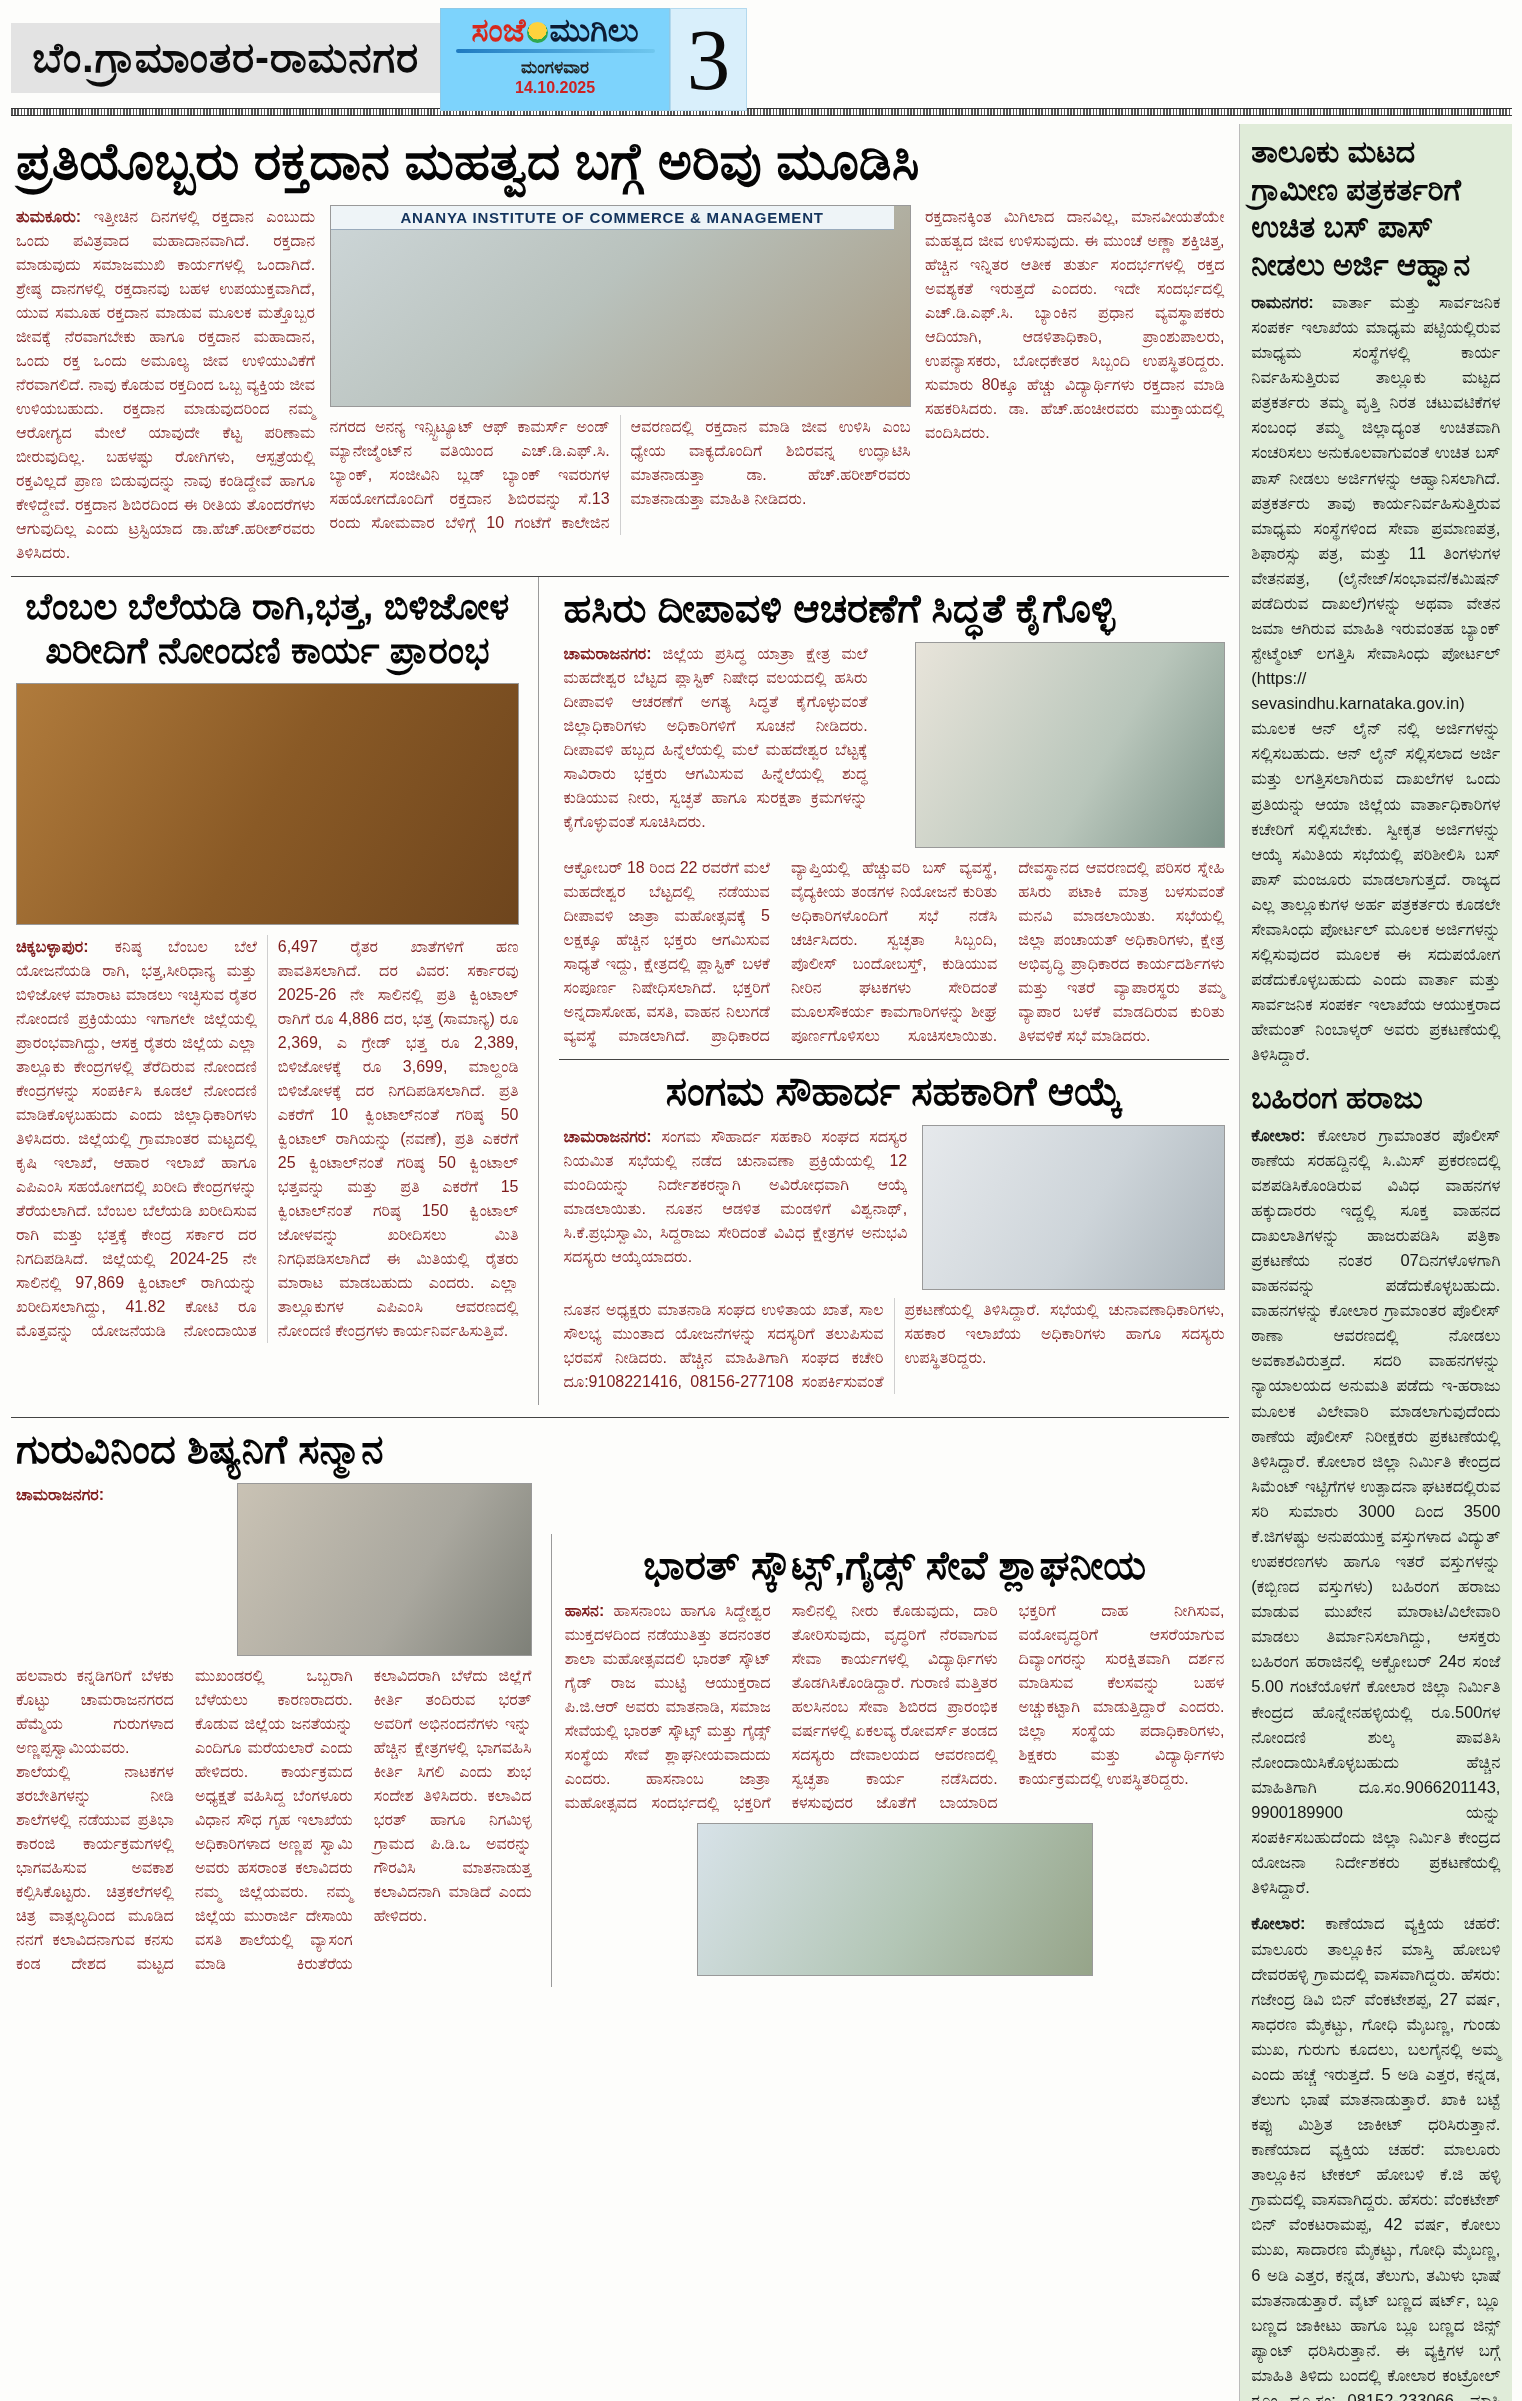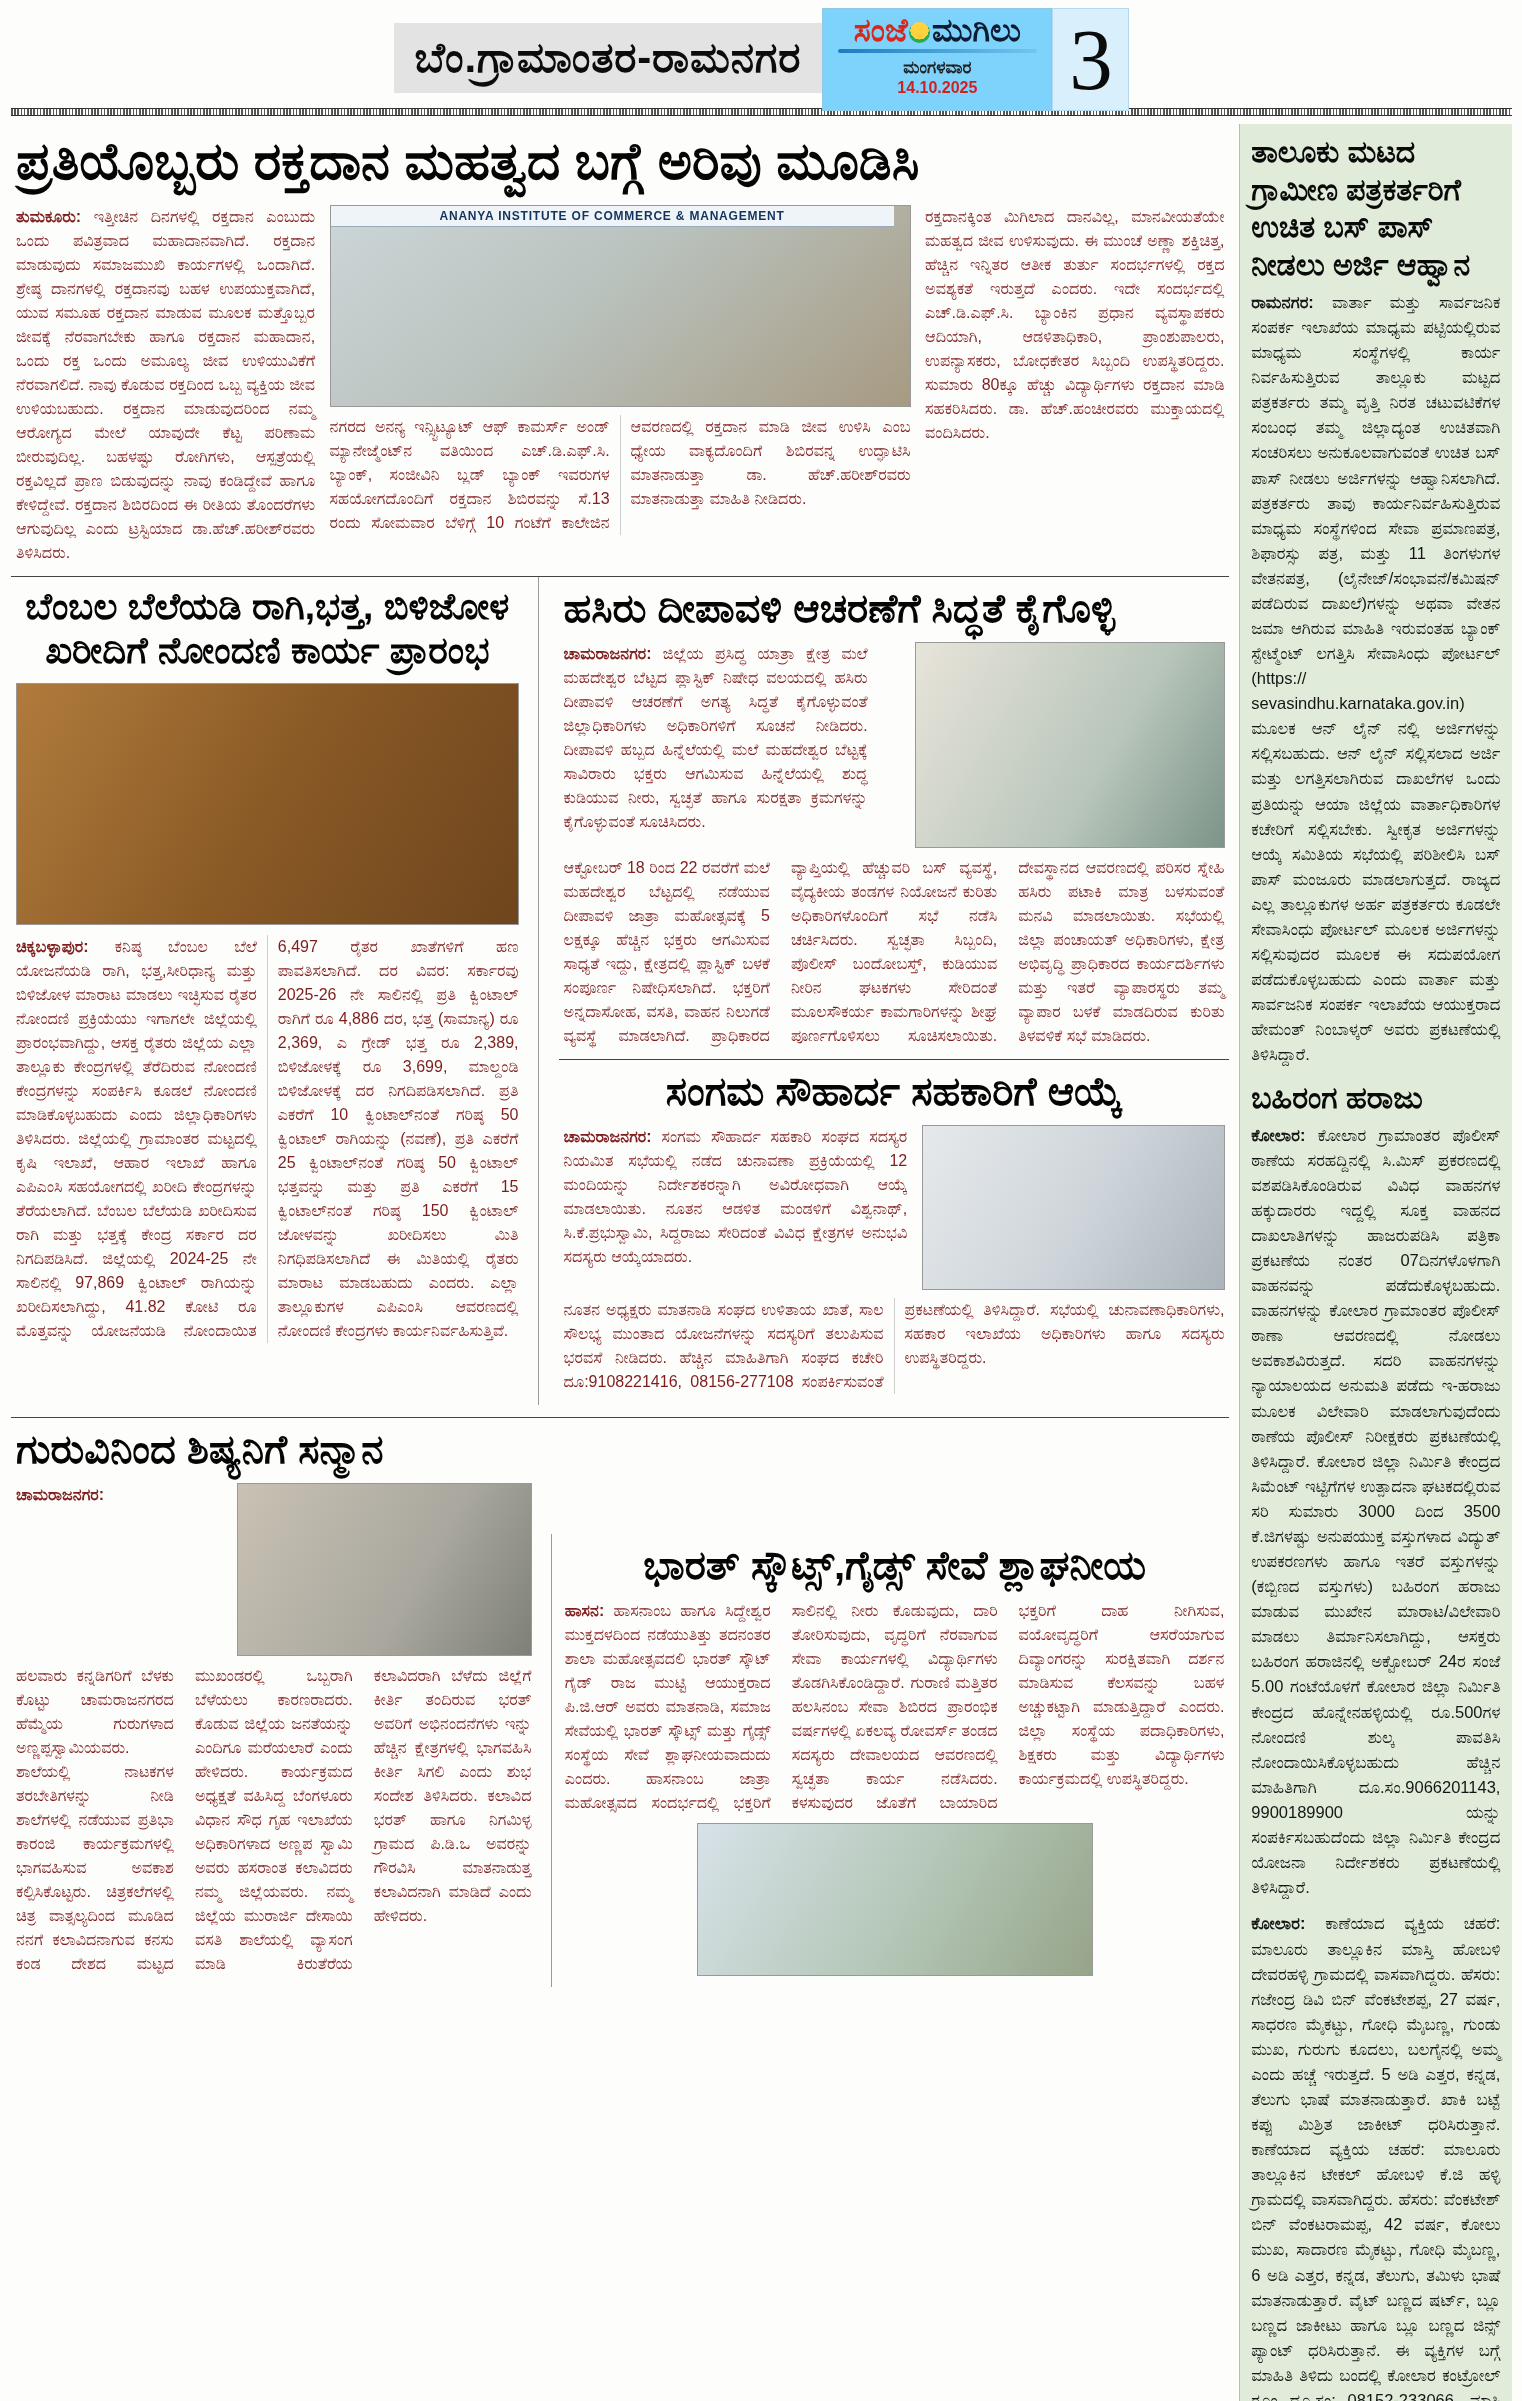--- a/index.html
+++ b/index.html
@@ -1,21 +1,21 @@
 <!DOCTYPE html>
 <html style="font-size:13px"><head>
 <meta charset="utf-8">
 <style>
   * { margin:0; padding:0; box-sizing:border-box; }
   html,body { background:#888; }
   body { font-family:"Liberation Sans","DejaVu Sans",sans-serif; }
   .page { width:1523px; min-height:2401px; background:#fdfdfb; margin:0 auto; padding:8px 11.3px; color:#111; position:relative; }
 
   
-  .masthead { display:flex; justify-content:center; align-items:flex-start; height:95px; }
+  .masthead { display:flex; justify-content:flex-start; align-items:flex-start; height:95px; }
   .region-box { background:#e3e3e3; padding:11.3px 21px; margin-top:14.5px; }
   .region-box .region-title { font-size:42px; font-weight:bold; letter-spacing:0.8px; color:#0c0c0c; }
   .mast-right { display:flex; align-items:stretch; }
   .logo-box { background:#7dd3fc; border:0.8px solid #8fc9e6; width:230px; padding:4.8px 8px 6.5px; text-align:center; }
   .paper-name { font-size:32px; font-weight:bold; line-height:1.05; white-space:nowrap; }
   .paper-name .p1 { color:#d6281c; }
   .paper-name .p2 { color:#0d1b33; }
   .sun-icon { display:inline-block; width:21px; height:21px; border-radius:50%;
       background:radial-gradient(circle at 50% 40%, #ffd23d 0 55%, #2fa84f 56% 100%); vertical-align:middle; margin:0 1.6px; }
   .logo-underline { height:4px; background:linear-gradient(90deg,#1f7ac0,#6fc7ee); border-radius:2.4px; margin:1.6px 6.5px 4.8px; }
@@ -38,21 +38,21 @@
   .h-md { font-size:37px; font-weight:bold; line-height:1.2; color:#050505; }
   .center { text-align:center; }
 
   .bodytext { font-size:16px; line-height:1.5; text-align:justify; color:#7f1d1d; }
   .bodytext b { font-size:16px; }
   .cols-2 { column-count:2; column-gap:21px; column-rule:0.8px solid #cfcfcf; }
   .cols-3 { column-count:3; column-gap:21px; }
 
   .photo { background:linear-gradient(140deg,#cdd6d8 0%,#b9c2bd 45%,#a79a82 100%); border:0.8px solid #999; position:relative; overflow:hidden; }
   .photo .banner { position:absolute; top:0; left:0; right:16px; background:#eef4f7; color:#13335c; font-weight:bold;
-      font-size:12px; text-align:center; padding:3.2px 1.6px; letter-spacing:0.8px; border-bottom:0.8px solid #9ab; }
+      font-size:15px; text-align:center; padding:3.2px 1.6px; letter-spacing:0.8px; border-bottom:0.8px solid #9ab; }
   .ph-wood { background:linear-gradient(120deg,#b07b3c 0%,#8a5a26 50%,#6e451d 100%); }
   .ph-hall { background:linear-gradient(120deg,#e8e4da 0%,#b9c6bb 60%,#7c9489 100%); }
   .ph-group { background:linear-gradient(120deg,#c9c2b4 0%,#a9a79e 60%,#7e8078 100%); }
   .ph-street { background:linear-gradient(120deg,#d7e2e8 0%,#b3c6b6 55%,#96a489 100%); }
   .ph-room { background:linear-gradient(120deg,#e6e9ec 0%,#cdd4d9 55%,#aab4ba 100%); }
 
   .art { padding:8px 4.8px 11.3px; }
   .rule-h { border-bottom:1.2px solid #444; }
   .rule-t { border-top:1.2px solid #444; }
   .split { display:flex; gap:14.5px; }

